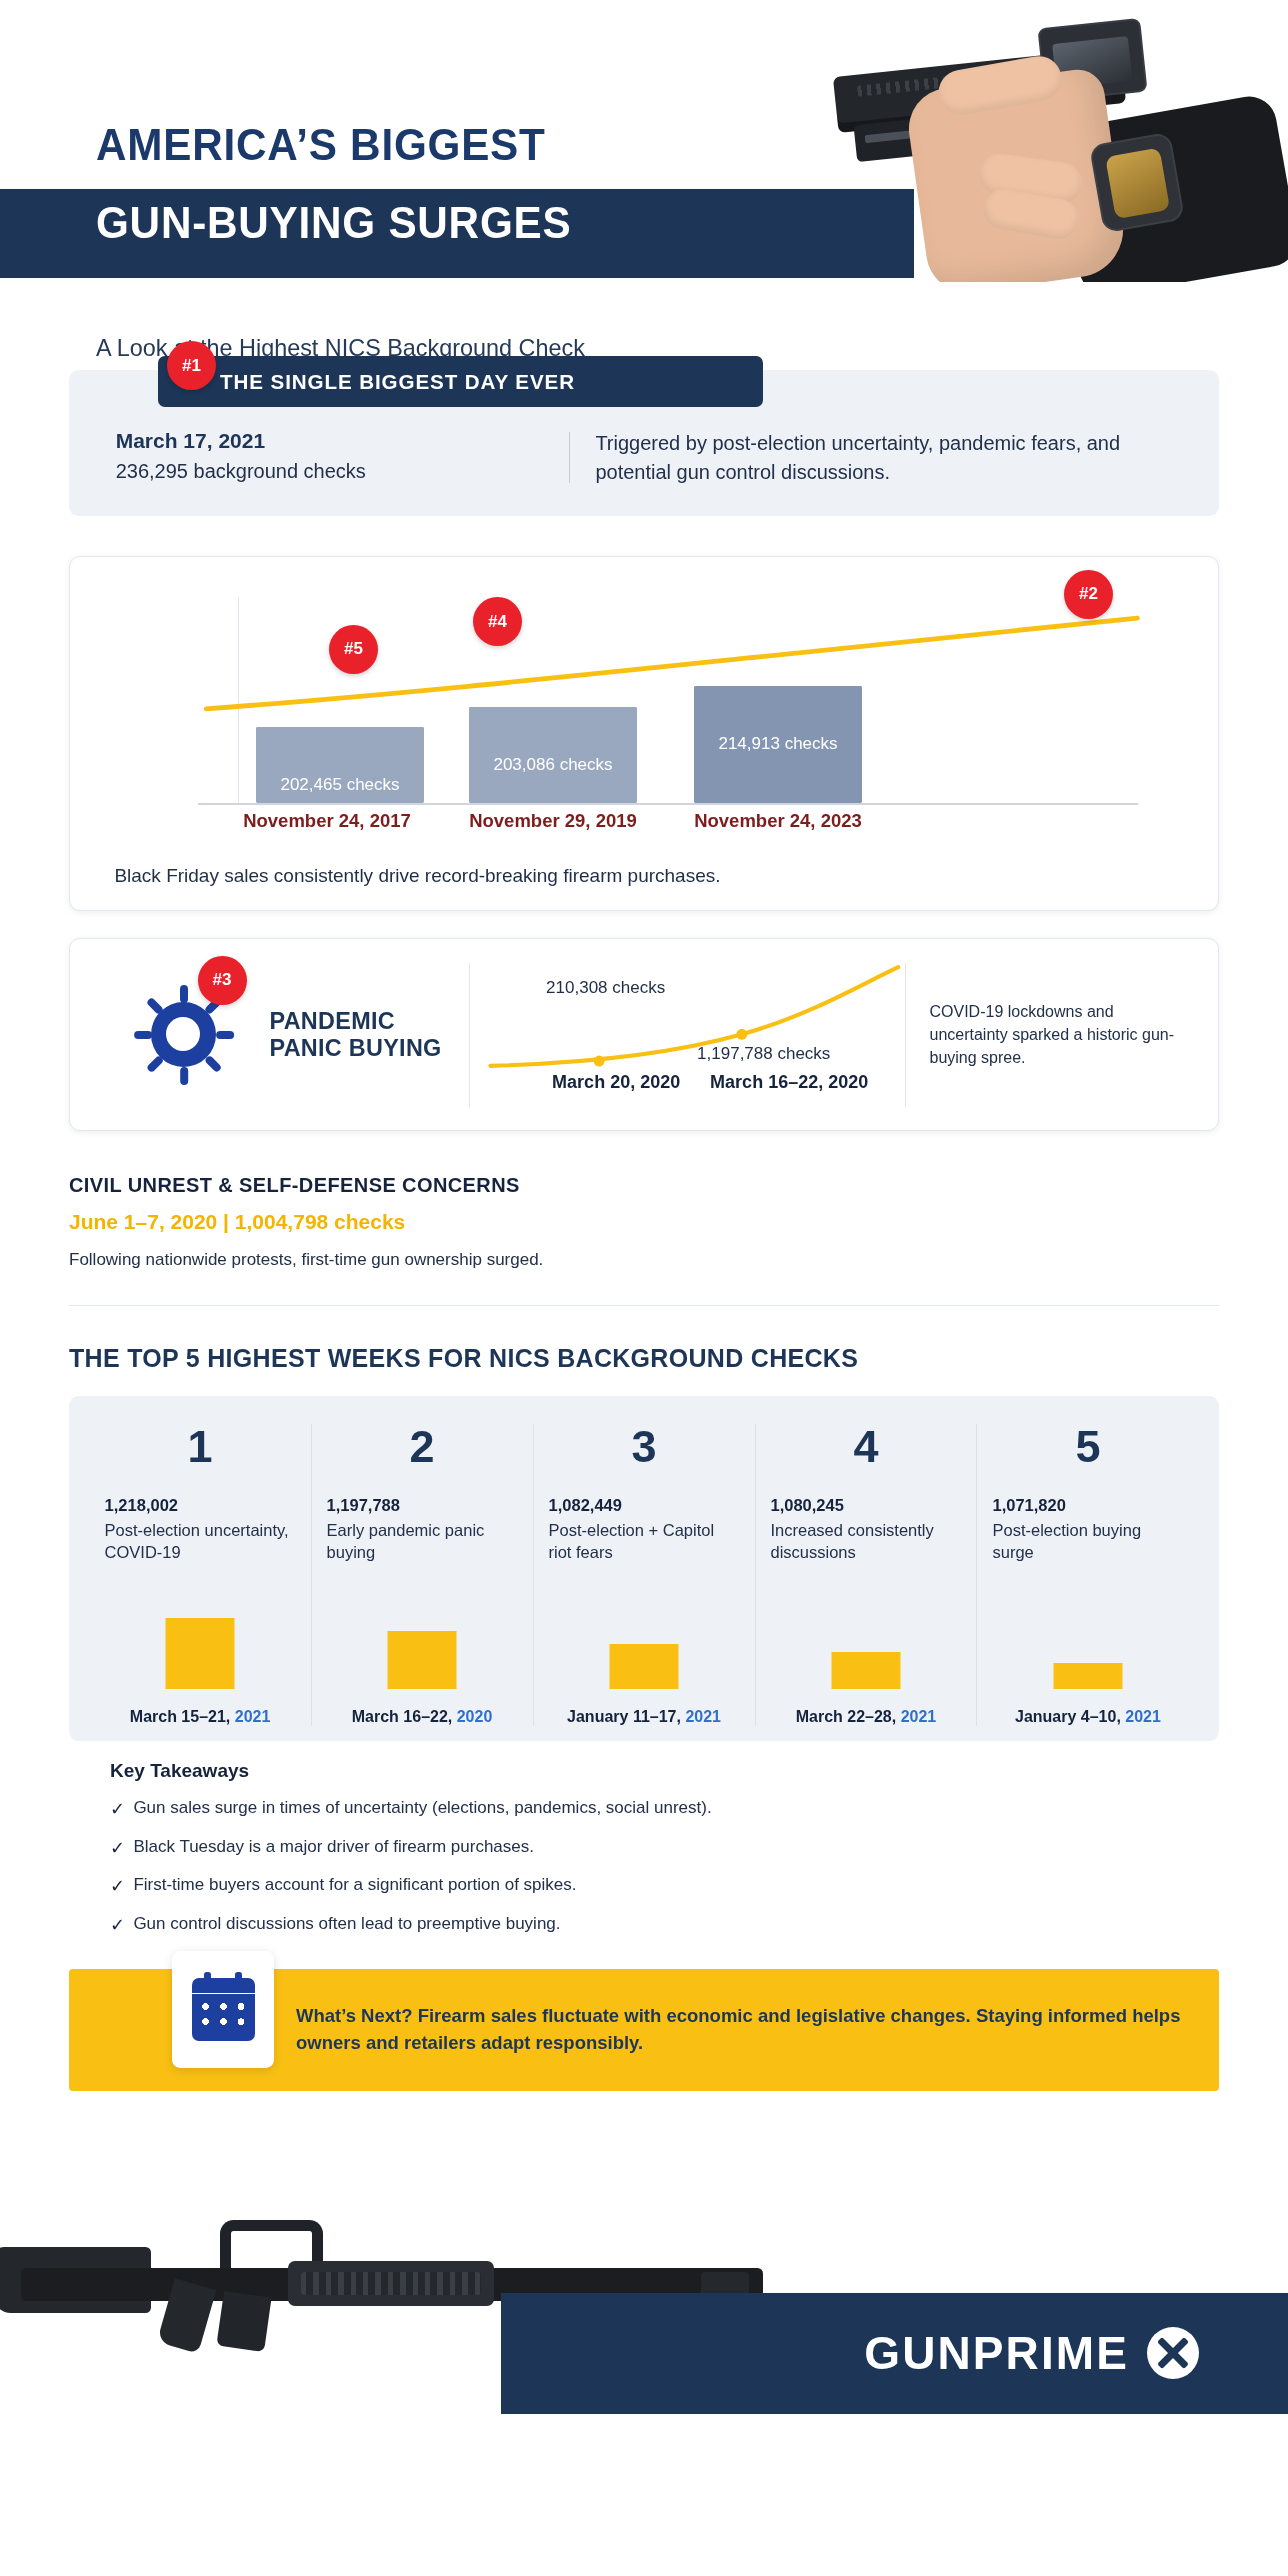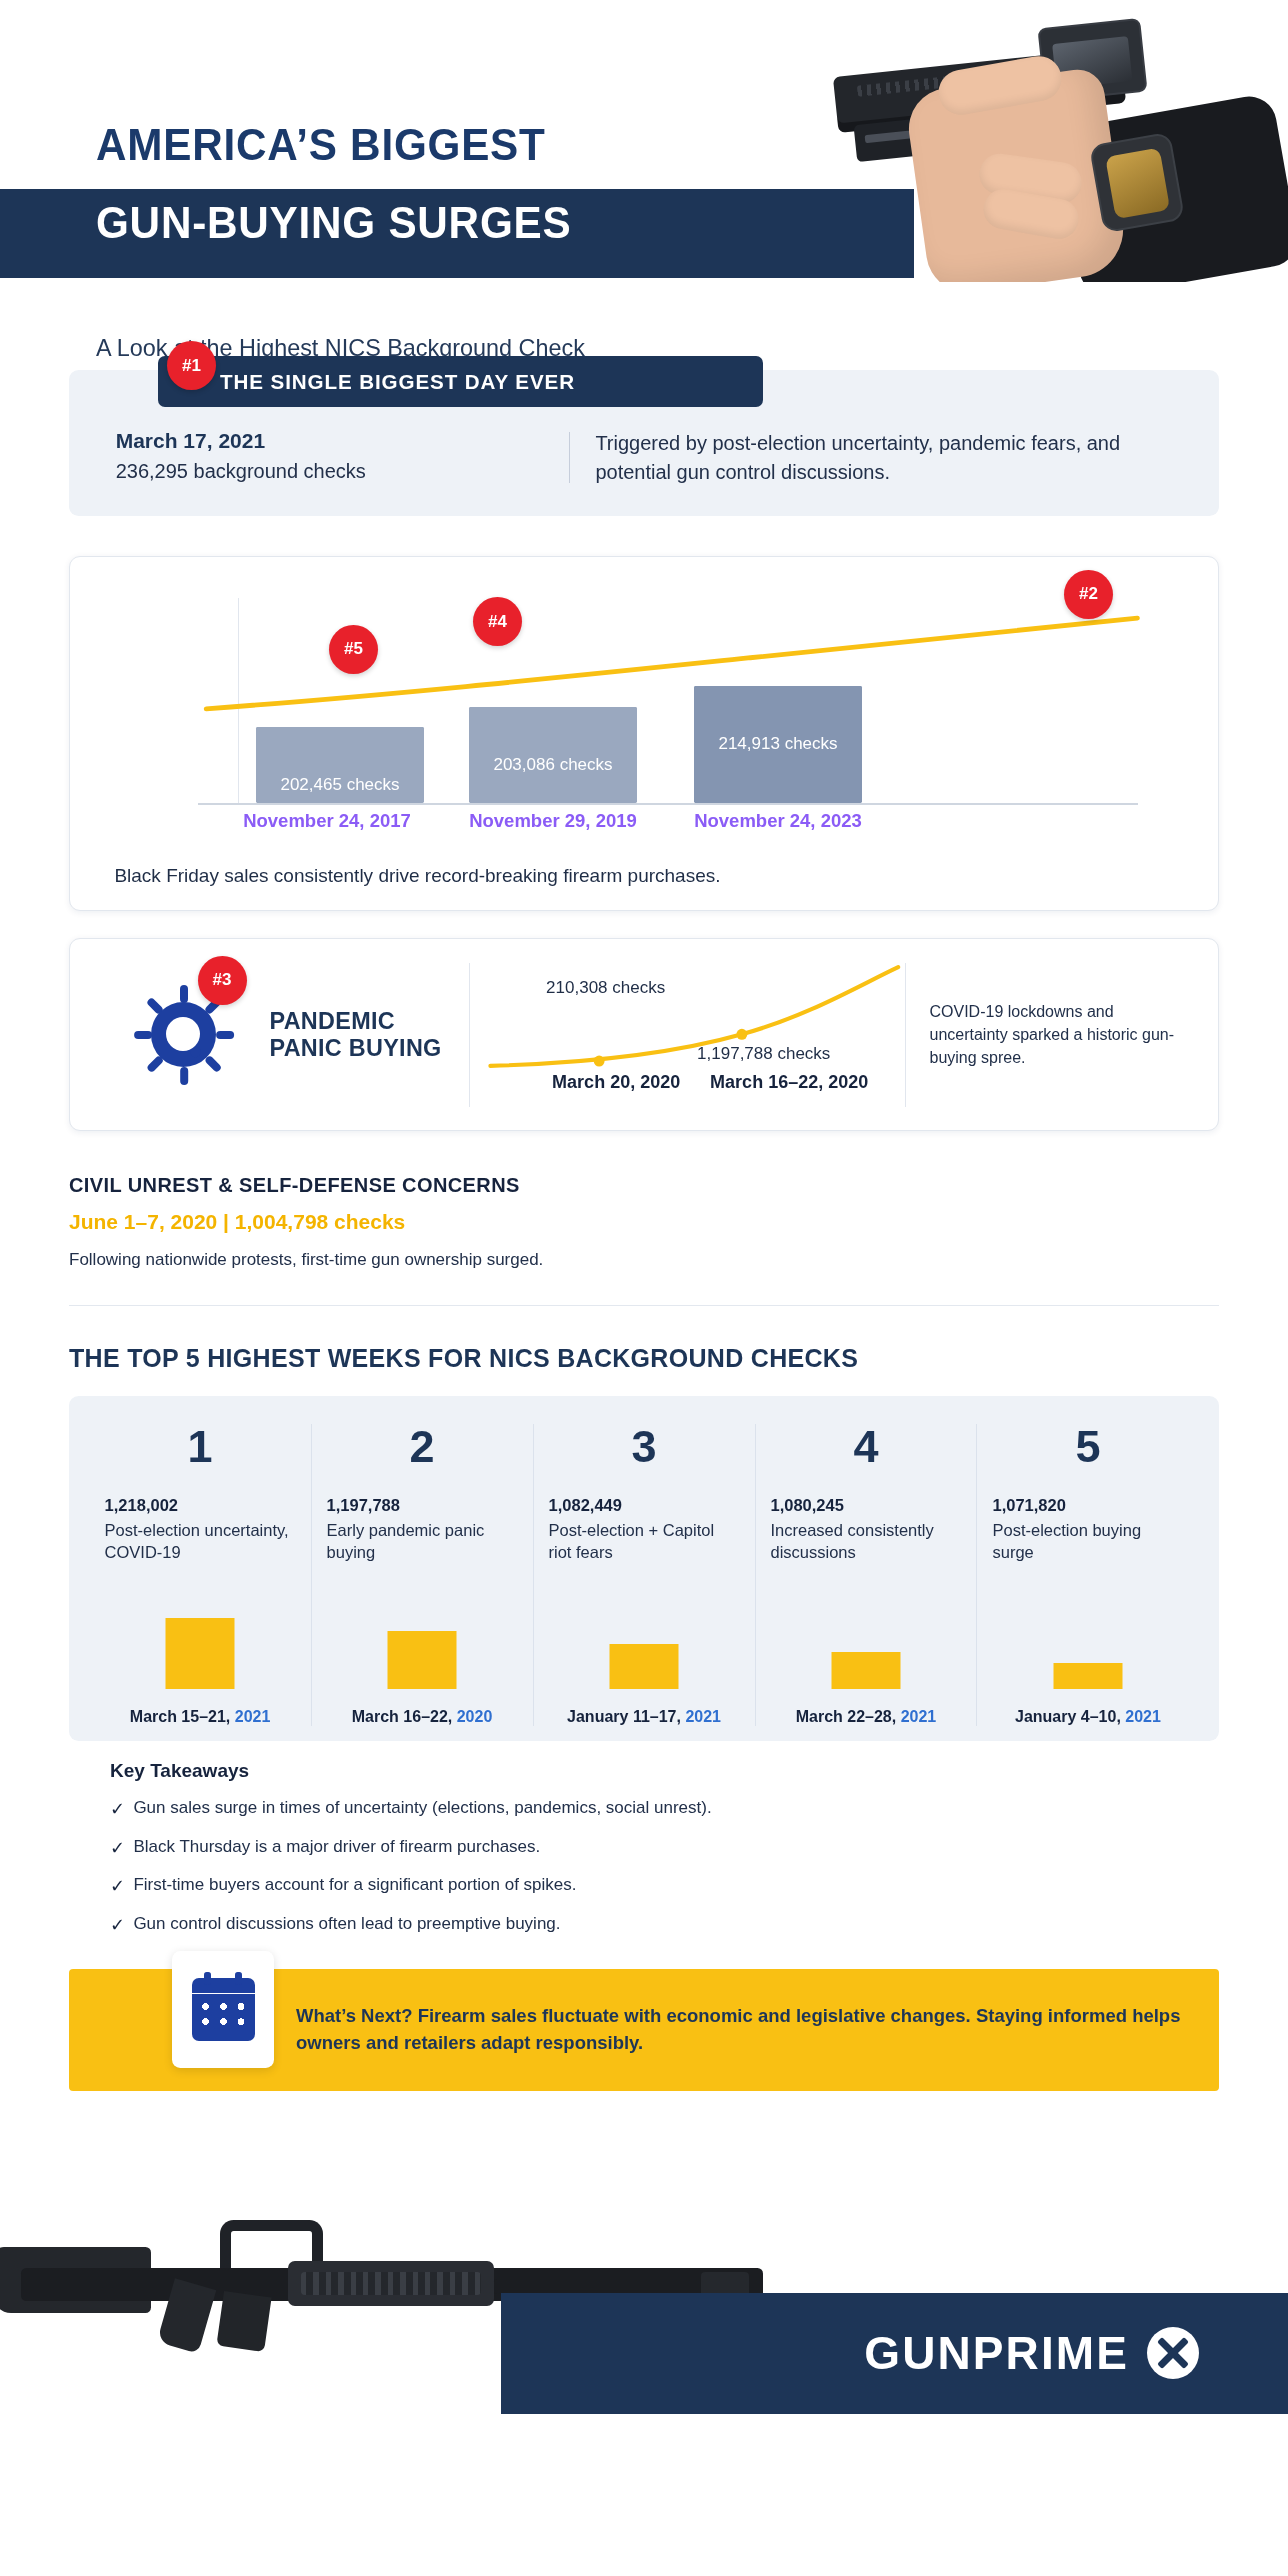--- a/index.html
+++ b/index.html
@@ -273,21 +273,21 @@
   .bf-bar.b1 { left: 154px; height: 76px; background: #9aa8bf; }
   .bf-bar.b2 { left: 367px; height: 96px; background: #9aa8bf; }
   .bf-bar.b3 { left: 592px; height: 117px; background: #8495b1; }
   .bf-label {
     position: absolute;
     top: 218px;
     width: 220px;
     text-align: center;
     font-size: 18.5px;
     font-weight: 800;
-    color: #8b5cf6;
+    color: #7f1d1d;
   }
   .bf-label.l1 { left: 115px; }
   .bf-label.l2 { left: 341px; }
   .bf-label.l3 { left: 566px; }
   .bf-curve { position: absolute; left: 0; top: 0; width: 100%; height: 213px; }
   .bf-badge { position: absolute; z-index: 4; }
   .bf-note {
     margin-top: 60px;
     font-size: 19px;
     color: #1f2d46;
@@ -837,21 +837,21 @@
   </div>
 
   <div class="kt">
     <div class="kt-h">Key Takeaways</div>
     <div class="kt-item">
       <span class="kt-check">✓</span>
       <span>Gun sales surge in times of uncertainty (elections, pandemics, social unrest).</span>
     </div>
     <div class="kt-item">
       <span class="kt-check">✓</span>
-      <span>Black Thursday is a major driver of firearm purchases.</span>
+      <span>Black Tuesday is a major driver of firearm purchases.</span>
     </div>
     <div class="kt-item">
       <span class="kt-check">✓</span>
       <span>First-time buyers account for a significant portion of spikes.</span>
     </div>
     <div class="kt-item">
       <span class="kt-check">✓</span>
       <span>Gun control discussions often lead to preemptive buying.</span>
     </div>
   </div>

